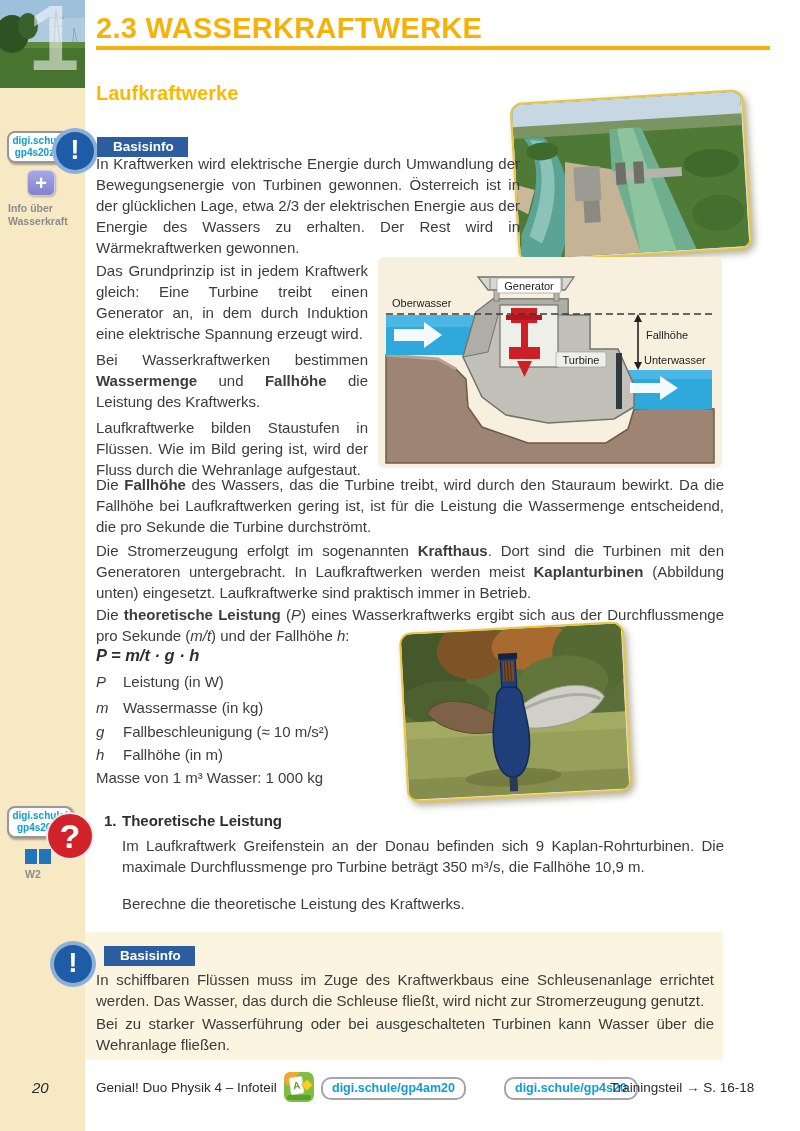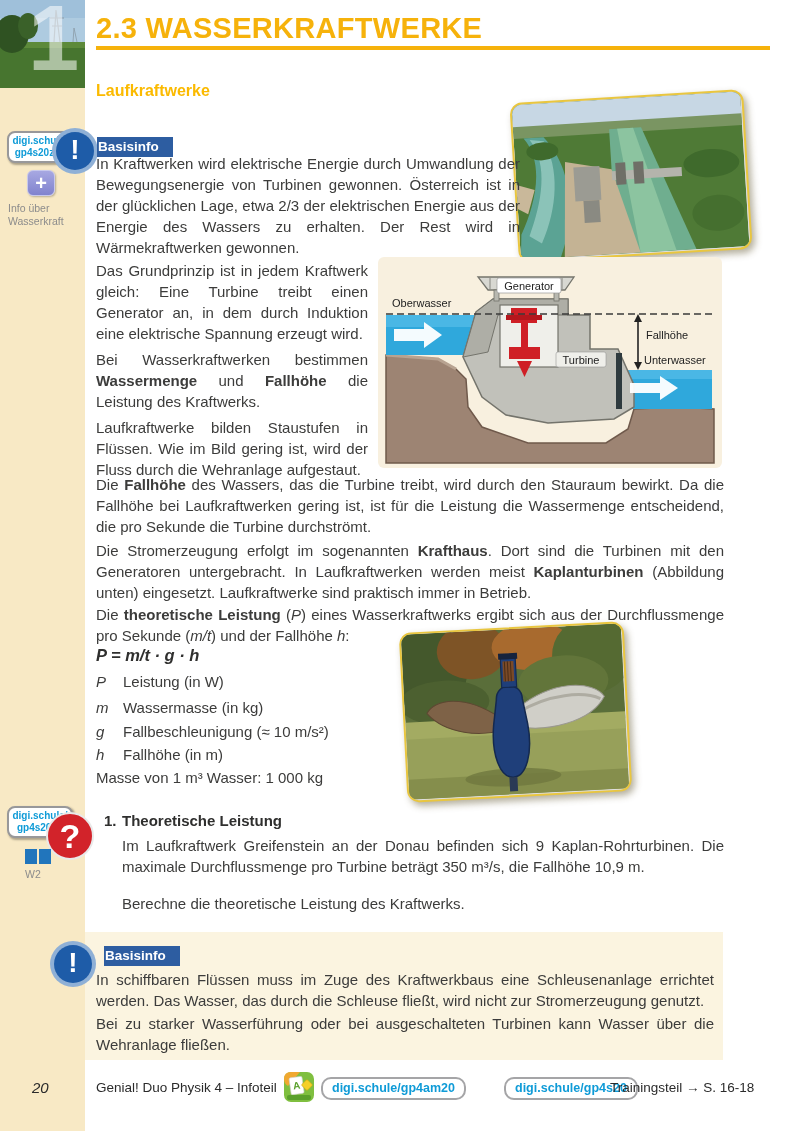--- a/index.html
+++ b/index.html
@@ -7,36 +7,36 @@
   body { font-family:"Liberation Sans", sans-serif; color:#3c3c3b; }
   .page { position:relative; width:800px; height:1131px; background:#ffffff; overflow:hidden; }
 
   .sidebar-strip { position:absolute; left:0; top:88px; width:85px; height:1043px; background:#f8e9c5; }
 
   .corner-photo { position:absolute; left:0; top:0; width:85px; height:88px; overflow:hidden; }
   .chapter-num { position:absolute; left:28px; top:-12px; font-size:92px; font-weight:bold; color:rgba(255,255,255,.55); line-height:100px; letter-spacing:-4px; }
 
   .header-title { position:absolute; left:96px; top:12px; font-size:29px; font-weight:bold; color:#f6b20b; letter-spacing:.3px; }
   .header-rule { position:absolute; left:96px; top:46px; width:674px; height:4px; background:#f6b20b; }
-  .subheading { position:absolute; left:96px; top:82px; font-size:16px; font-weight:bold; color:#fbba00; }
+  .subheading { position:absolute; left:96px; top:82px; font-size:20px; font-weight:bold; color:#fbba00; }
 
   .para { position:absolute; font-size:15px; line-height:21px; color:#3c3c3b; text-align:justify; }
   .para b { font-weight:bold; }
   .para i { font-style:italic; }
 
-  .basisinfo-badge { position:absolute; background:#2d5da1; color:#fff; font-weight:bold; font-size:13.5px; padding:2px 14px 3px 1px; }
+  .basisinfo-badge { position:absolute; background:#2d5da1; color:#fff; font-weight:bold; font-size:13.5px; padding:2px 14px 3px 16px; }
 
   .excl-wrap { position:absolute; }
   .circle-halo { position:absolute; border-radius:50%; background:#8fb0d6; }
   .circle-core { position:absolute; border-radius:50%; background:#1e5ca8; color:#fff; font-weight:bold; text-align:center; }
   .qmark-core { position:absolute; border-radius:50%; background:#d2232a; border:2px solid #e9e9e9; color:#fff; font-weight:bold; text-align:center; }
 
   .badge-digi { position:absolute; width:66px; background:#fff; border:2px solid #98989a; border-radius:8px; padding:2px 0 3px; text-align:center; font-size:10px; font-weight:bold; color:#0f9bd7; line-height:11.5px; box-shadow:1.5px 1.5px 2px rgba(0,0,0,.3); }
   .plus-btn { position:absolute; width:28px; height:26px; border-radius:6px; background:linear-gradient(#a7a8e2,#8183ce); border:1px solid #c8c9ec; color:#fff; font-size:20px; font-weight:bold; text-align:center; line-height:24px; box-shadow:1px 1px 2px rgba(0,0,0,.25); }
-  .side-label { position:absolute; font-size:10.5px; line-height:13px; color:#8c8c8c; }
+  .side-label { position:absolute; font-size:10.5px; line-height:13px; color:#8c8c8c;font-weight:bold; }
 
   .photo { position:absolute; border:2.5px solid #e9c63f; border-radius:12px; overflow:hidden; box-shadow:3px 4px 7px rgba(90,80,40,.45); background:#ddd; }
   .photo svg { display:block; }
 
   .formula { position:absolute; font-size:16.5px; font-weight:bold; font-style:italic; color:#2f2f2e; }
   .var-row { position:absolute; font-size:15px; color:#3c3c3b; }
   .var-sym { display:inline-block; width:27px; font-style:italic; }
 
   .ex-number { position:absolute; font-size:15px; font-weight:bold; color:#2f2f2e; }
   .ex-title { position:absolute; font-size:15px; font-weight:bold; color:#2f2f2e; }

